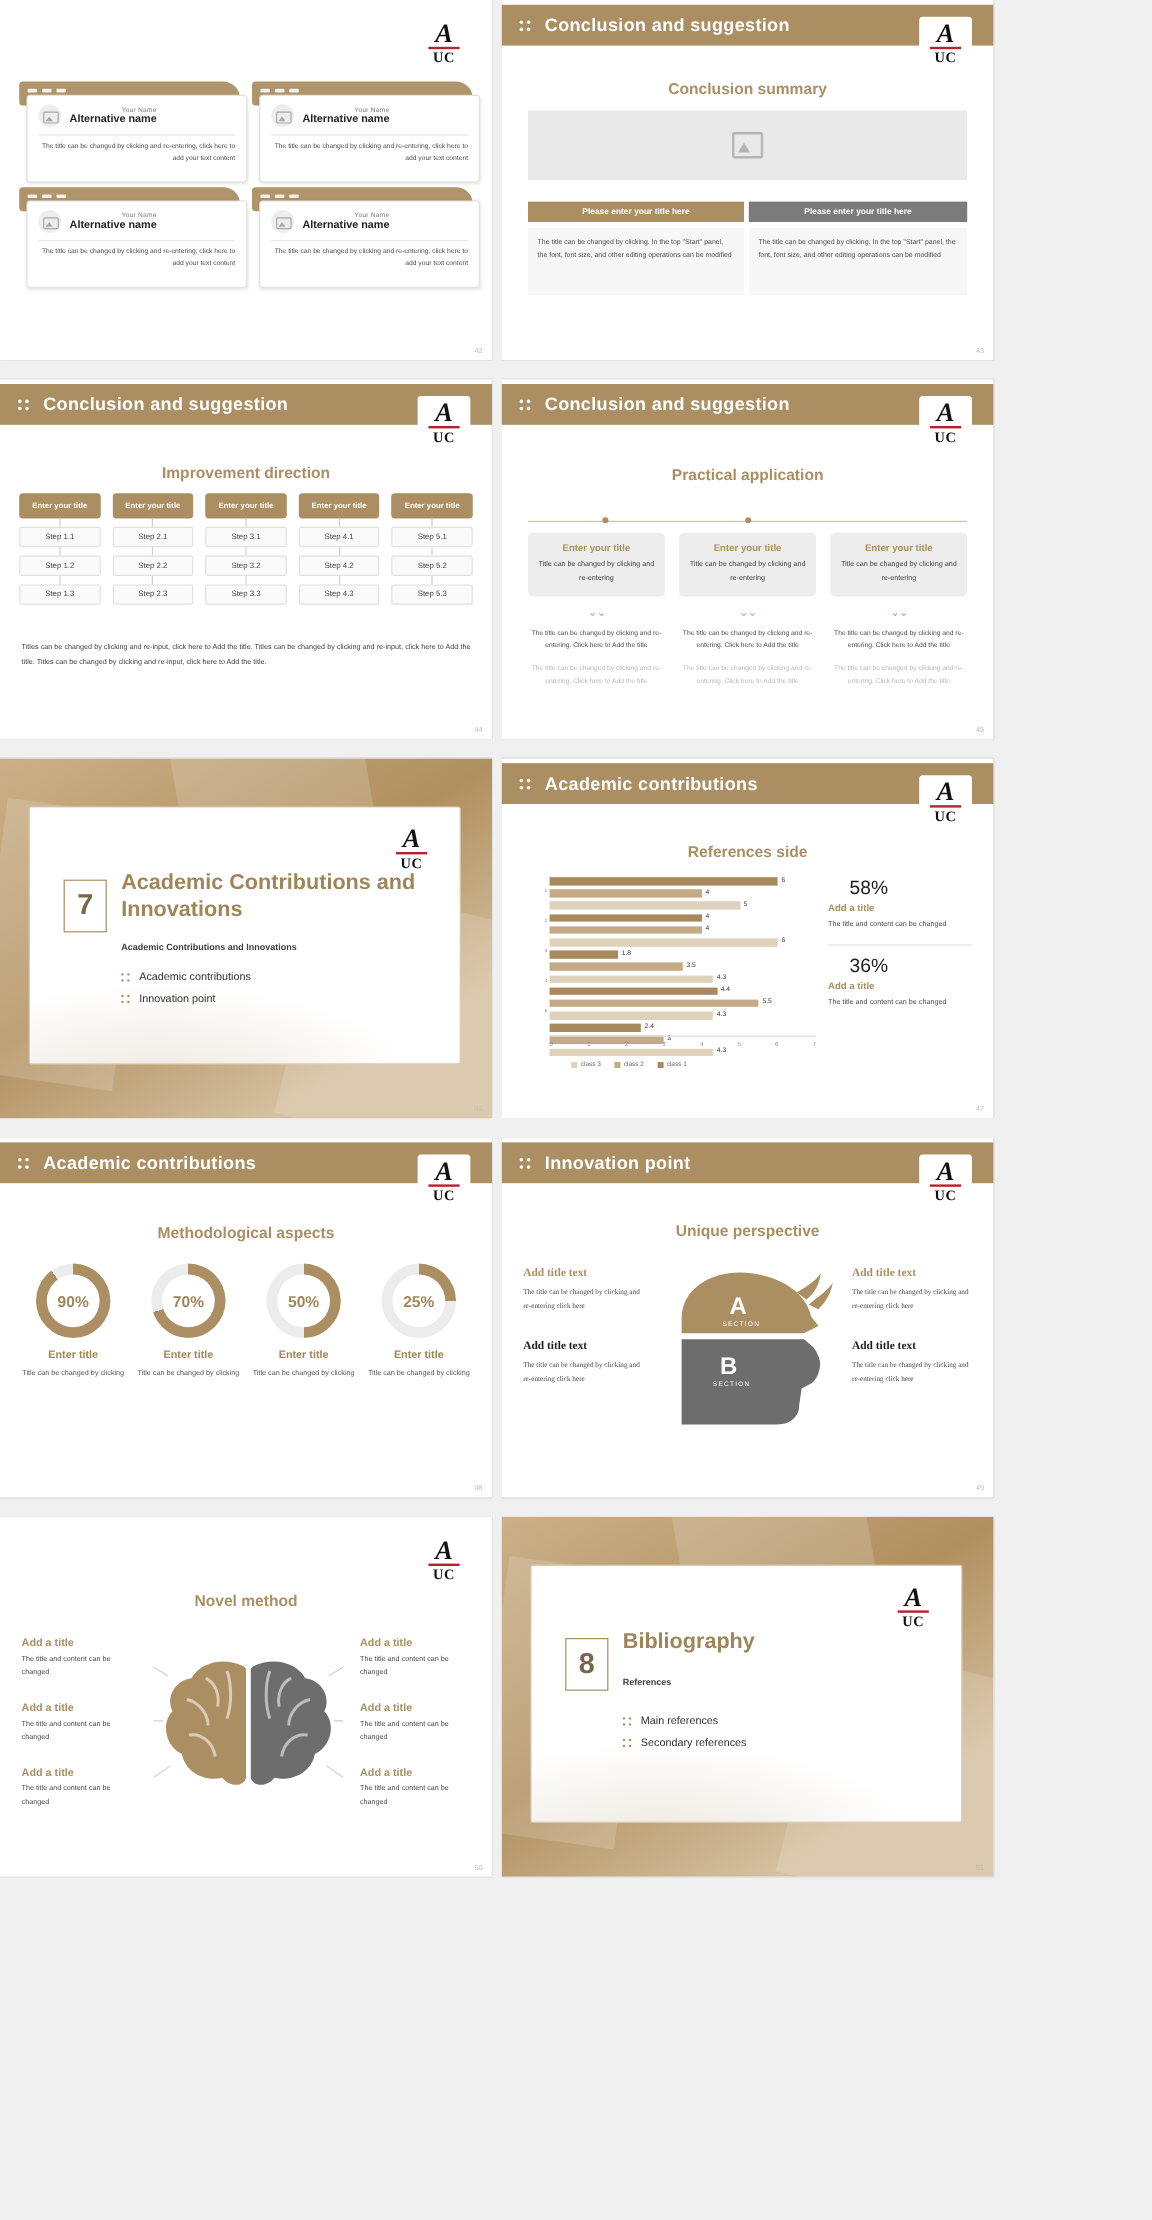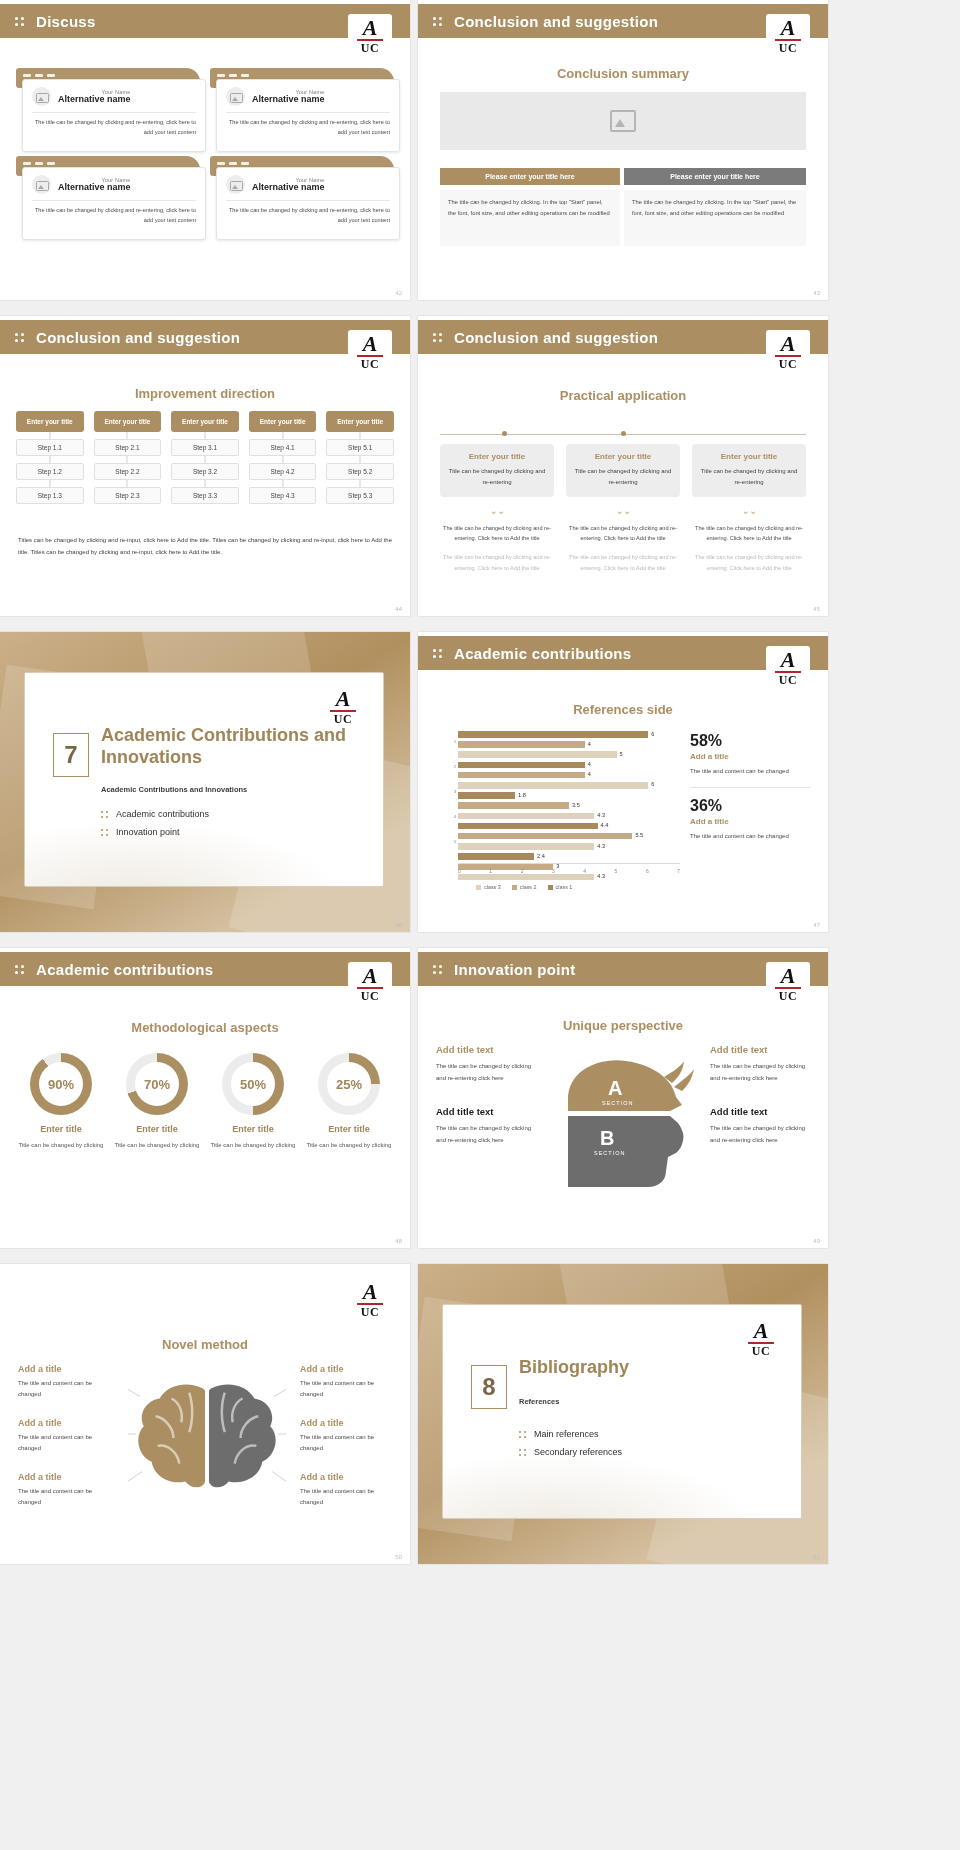--- a/index.html
+++ b/index.html
@@ -136,63 +136,54 @@
           font-size:3.6px; color:#777; display:flex; flex-direction:column;
           justify-content:space-around; align-items:flex-end; }
   .xaxis { position:absolute; left:22px; right:6px; bottom:16px; height:1px; background:#dcdcdc; }
   .xlabs { position:absolute; left:22px; right:6px; bottom:6px; display:flex;
            justify-content:space-between; font-size:5px; color:#888; }
   .legend { position:absolute; left:40px; bottom:-10px; display:flex; gap:11px;
             font-size:5.4px; color:#666; }
   .legend span { display:flex; align-items:center; gap:3px; }
   .legend b { width:5px; height:5px; display:inline-block; }
   .stats { position:absolute; right:18px; top:100px; width:120px; }
-  .stpct { font-size:16px; font-weight:bold; color:#1e1e1e; line-height:1.1; }
+  .stpct { font-size:16px; font-weight:normal; color:#1e1e1e; line-height:1.1;margin-left:18px; }
   .stttl { font-size:8px; font-weight:bold; color:#ab8f62; margin:2px 0 5px; }
   .sttxt { font-size:6px; color:#4b4b4b; line-height:1.8; }
   .sthr { height:1px; background:#e2e2e2; margin:11px 0 9px; }
 
   
   .donuts { position:absolute; top:105px; left:16px; width:378px;
             display:grid; grid-template-columns:repeat(4,1fr); gap:0 6px; }
   .don { text-align:center; }
   .ring { width:62px; height:62px; border-radius:50%; margin:0 auto 9px; position:relative;
           display:flex; align-items:center; justify-content:center; }
   .ring::after { content:""; position:absolute; inset:9px; background:#fff; border-radius:50%; }
   .ring b { position:relative; z-index:2; font-size:13px; font-weight:bold; color:#a2855a; }
   .dlab { font-size:9px; font-weight:bold; color:#a2855a; margin-bottom:6px; }
   .dtxt { font-size:6px; color:#555; line-height:1.8; }
 
   
-  .side { position:absolute; top:96px; width:100px; }
+  .side { position:absolute; top:108px; width:100px;font-family:Liberation Serif, serif; }
   .side.l { left:18px; }
   .side.r { right:18px; }
   .side .hh { font-size:9.5px; font-weight:bold; color:#ab8f62; margin-bottom:6px; }
   .side .hh.dark { color:#1c1c1c; }
   .side .tt { font-size:6px; color:#4a4a4a; line-height:1.95; margin-bottom:22px; }
   .headwrap { position:absolute; left:132px; top:105px; width:150px; height:140px; }
   .brainwrap { position:absolute; left:128px; top:108px; width:158px; height:130px; }
 
   .zh { font-family:"Liberation Sans", sans-serif; }
 </style>
 </head>
 <body>
 
 <div class="grid">
 
   <div class="slide">
-    <div class="hdr">
-      <span class="dots">
-          <i></i>
-          <i></i>
-          <i></i>
-          <i></i>
-        </span>
-      <h1>Discuss</h1>
-    </div>
     <div class="logo">
       <span class="a">A</span>
       <span class="rule"></span>
       <span class="uc">UC</span>
     </div>
     <div class="folders">
       <div class="folder">
         <div class="tab">
             <span></span>
             <span></span>
@@ -669,21 +660,21 @@
     </div>
     <div class="pageno">49</div>
   </div>
 
   <div class="slide">
     <div class="logo">
       <span class="a">A</span>
       <span class="rule"></span>
       <span class="uc">UC</span>
     </div>
-    <div class="ctitle" style="position:absolute;top:73px;left:0;width:100%">Novel method</div>
+    <div class="ctitle" style="position:absolute;top:62px;left:0;width:100%">Novel method</div>
     <div style="position:absolute;left:18px;top:100px;width:92px">
       <div class="hh" style="font-size:9px;font-weight:bold;color:#ab8f62;margin-bottom:4px">Add a title</div>
       <div style="font-size:6px;color:#4a4a4a;line-height:1.85;margin-bottom:18px">The title and content can be changed</div>
       <div style="font-size:9px;font-weight:bold;color:#ab8f62;margin-bottom:4px">Add a title</div>
       <div style="font-size:6px;color:#4a4a4a;line-height:1.85;margin-bottom:18px">The title and content can be changed</div>
       <div style="font-size:9px;font-weight:bold;color:#ab8f62;margin-bottom:4px">Add a title</div>
       <div style="font-size:6px;color:#4a4a4a;line-height:1.85">The title and content can be changed</div>
     </div>
     <div style="position:absolute;right:18px;top:100px;width:92px">
       <div style="font-size:9px;font-weight:bold;color:#ab8f62;margin-bottom:4px">Add a title</div>

